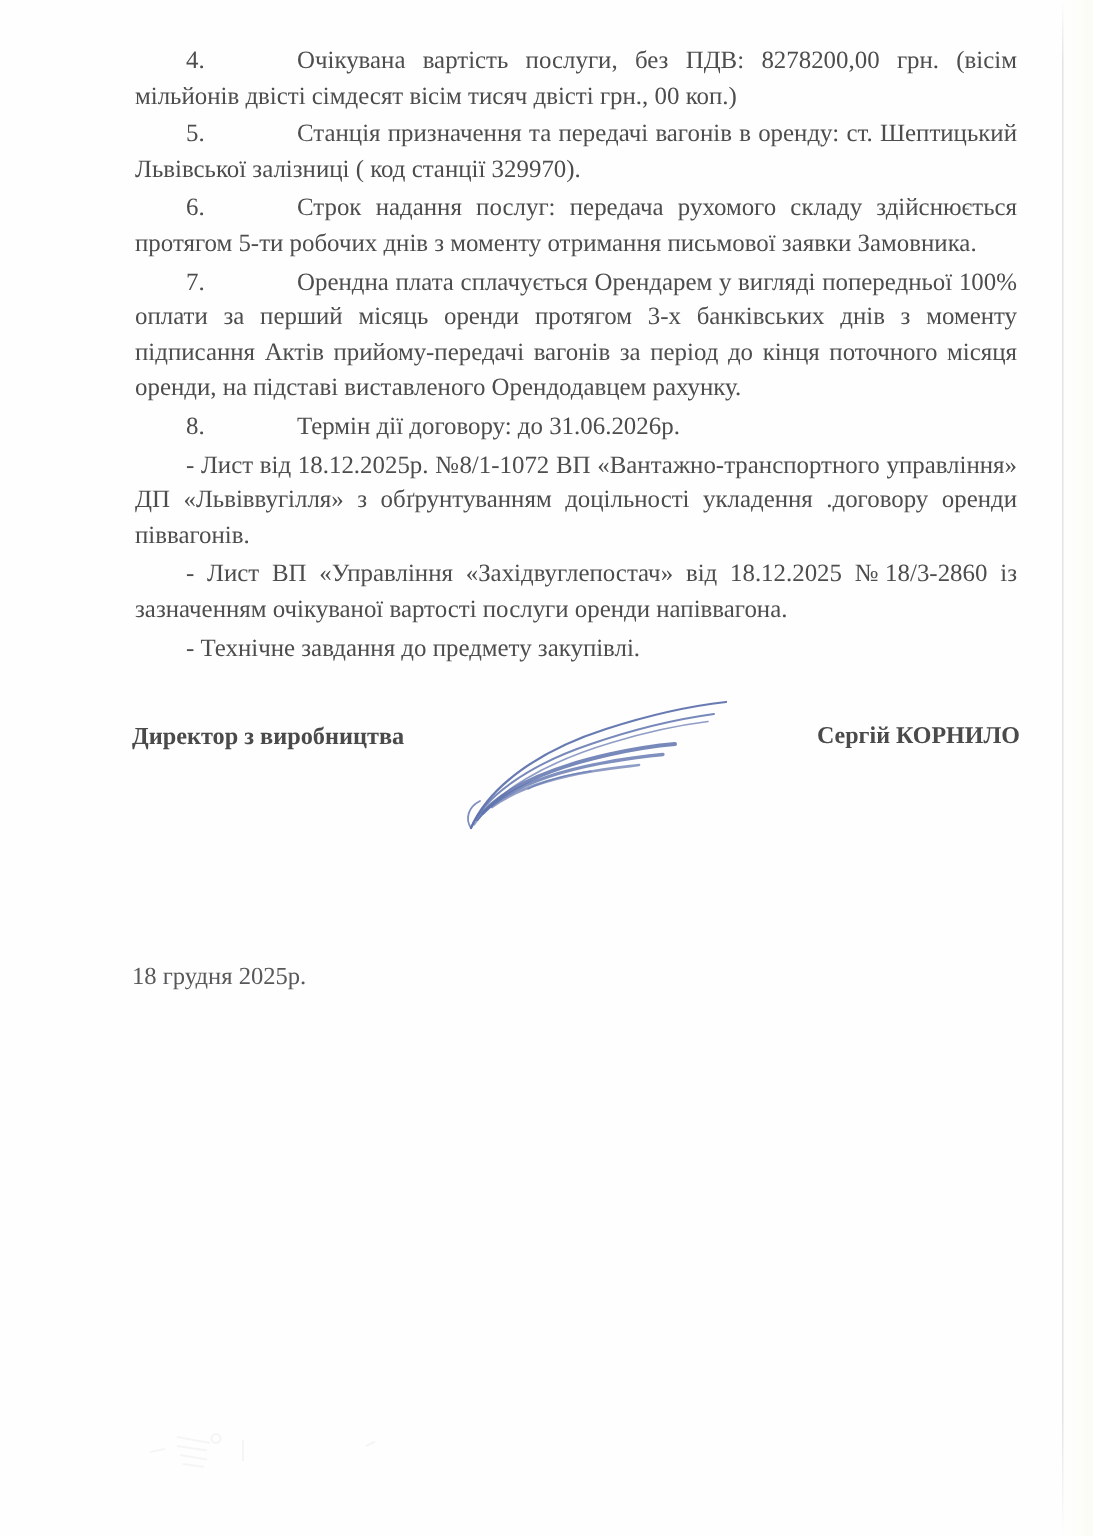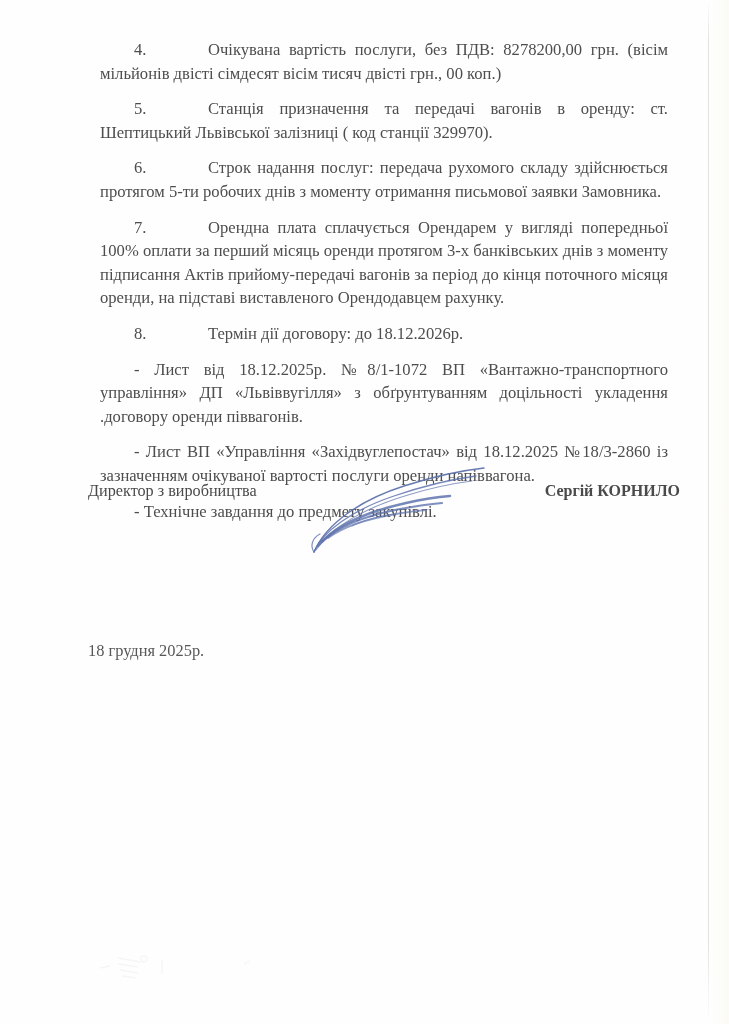--- a/index.html
+++ b/index.html
@@ -43,21 +43,21 @@
   }
 
   .body-block {
     position: absolute;
     left: 88px;
     top: 26px;
     width: 592px;
   }
 
   p.para {
-    margin: 12px;
+    margin: 2px;
     font-size: 16.6px;
     line-height: 23.6px;
     text-align: justify;
     text-justify: inter-word;
     color: #4d4d4d;
   }
 
   
   p.clause {
     text-indent: 0;
@@ -82,21 +82,21 @@
     left: 88px;
     top: 482px;
     width: 592px;
     height: 26px;
   }
   .sig-title {
     position: absolute;
     left: 0;
     top: 0;
     font-size: 16.2px;
-    font-weight: normal;
+    font-weight: bold;
     color: #4a4a4a;
     white-space: nowrap;
   }
   .sig-name {
     position: absolute;
     right: 0;
     top: 0;
     font-size: 16px;
     font-weight: bold;
     color: #4a4a4a;
@@ -144,21 +144,21 @@
   <div class="body-block">
 
     <p class="para clause"><span class="num">4.</span><span class="tabgap"></span><span>Очікувана вартість послуги, без ПДВ: 8278200,00 грн. (вісім мільйонів  двісті сімдесят вісім тисяч двісті грн., 00 коп.)</span></p>
 
     <p class="para clause"><span class="num">5.</span><span class="tabgap"></span><span>Станція призначення та передачі вагонів в оренду: ст. Шептицький Львівської залізниці ( код станції 329970).</span></p>
 
     <p class="para clause"><span class="num">6.</span><span class="tabgap"></span><span>Строк надання послуг: передача рухомого складу здійснюється протягом 5-ти робочих днів з моменту отримання письмової заявки Замовника.</span></p>
 
     <p class="para clause"><span class="num">7.</span><span class="tabgap"></span><span>Орендна плата сплачується Орендарем у вигляді попередньої 100% оплати за перший місяць оренди протягом 3-х банківських днів з моменту підписання Актів прийому-передачі вагонів за період до кінця поточного місяця оренди, на підставі виставленого Орендодавцем рахунку.</span></p>
 
-    <p class="para clause"><span class="num">8.</span><span class="tabgap"></span><span>Термін дії договору:  до 18.12.2026р.</span></p>
+    <p class="para clause"><span class="num">8.</span><span class="tabgap"></span><span>Термін дії договору:  до 31.06.2026р.</span></p>
 
 
     <p class="para dash">- Лист від 18.12.2025р. №8/1-1072 ВП «Вантажно-транспортного управління» ДП «Львіввугілля» з обґрунтуванням доцільності укладення .договору  оренди піввагонів.</p>
 
     <p class="para dash">- Лист ВП «Управління «Західвуглепостач» від 18.12.2025 №18/3-2860  із зазначенням очікуваної вартості послуги оренди напіввагона.</p>
 
     <p class="para dash">-  Технічне завдання до предмету закупівлі.</p>
 
   </div>
 

